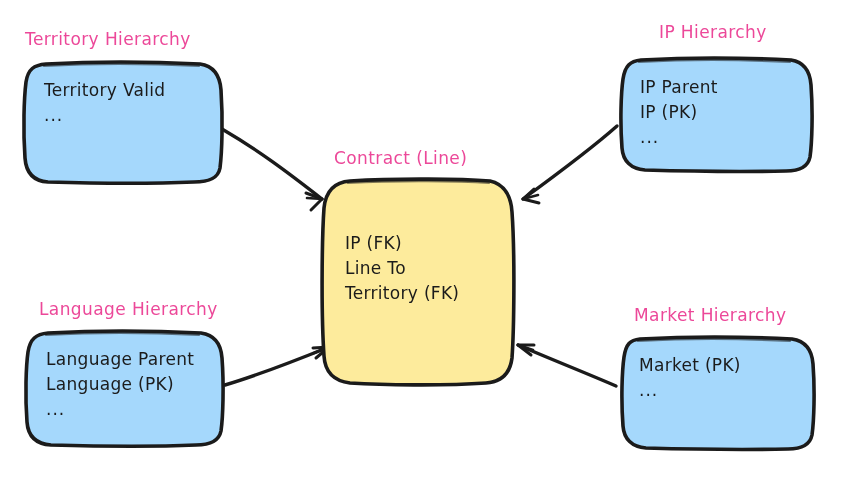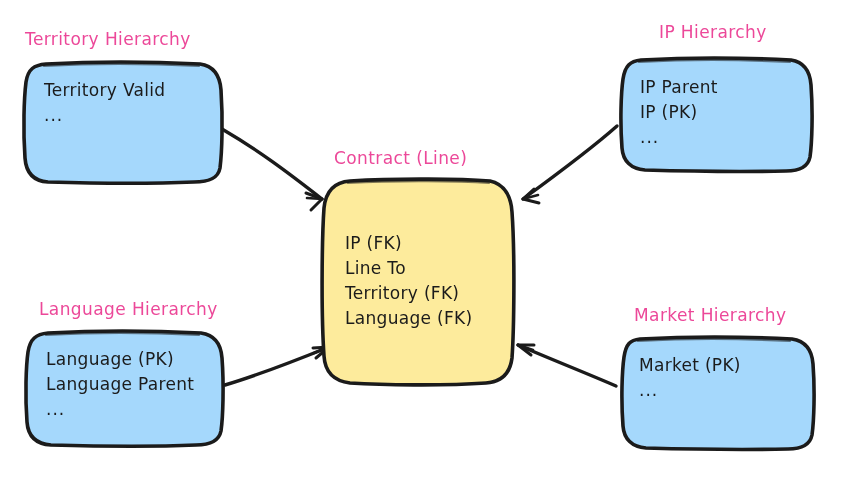--- a/index.html
+++ b/index.html
@@ -133,28 +133,27 @@
   <span class="field-row ellipsis-row">...</span>
 </div>
 
 <div class="entity-fields" style="left:640px; top:75px;">
   <span class="field-row">IP Parent</span>
   <span class="field-row">IP (PK)</span>
   <span class="field-row ellipsis-row">...</span>
 </div>
 
 <div class="entity-fields" style="left:46px; top:347px;">
+  <span class="field-row">Language Parent</span>
   <span class="field-row">Language (PK)</span>
-  <span class="field-row">Language Parent</span>
   <span class="field-row ellipsis-row">...</span>
 </div>
 
 <div class="entity-fields" style="left:639px; top:353px;">
   <span class="field-row">Market (PK)</span>
   <span class="field-row ellipsis-row">...</span>
 </div>
 
 <div class="entity-fields" style="left:345px; top:195px;margin-top:36px;">
   <span class="field-row">IP (FK)</span>
   <span class="field-row">Line To</span>
   <span class="field-row">Territory (FK)</span>
-  <span class="field-row">Language (FK)</span>
 </div>
 
 </body></html>

